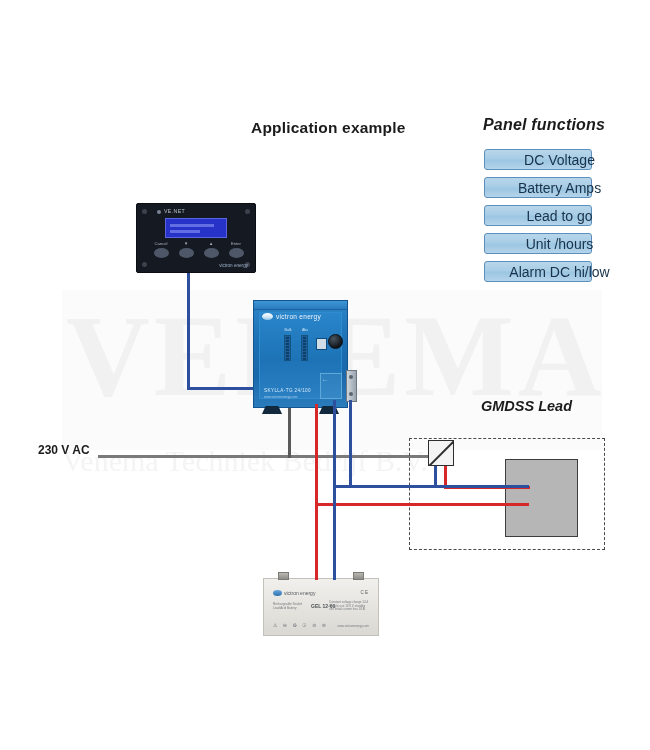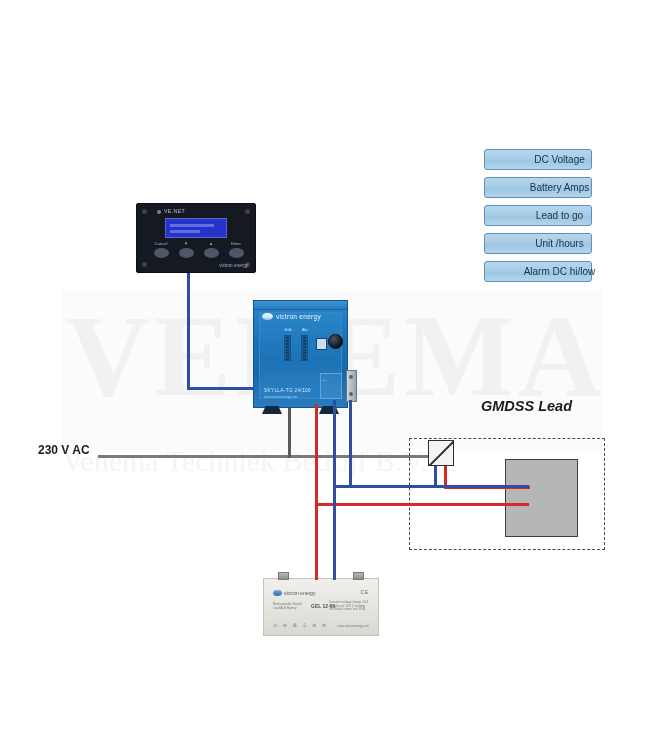--- a/index.html
+++ b/index.html
@@ -100,21 +100,21 @@
     z-index: 20;
   }
   .pf-btn {
     width: 108px;
     height: 21px;
     margin-bottom: 7px;
     border: 1px solid #5b8fbe;
     border-radius: 3px;
     background: linear-gradient(to bottom, #b8d6ea 0%, #a8cde6 45%, #9cc6e2 55%, #b4d4ea 100%);
     color: #18324a;
-    font-size: 10px;
+    font-size: 14px;
     display: flex;
     align-items: center;
     justify-content: center;
     box-sizing: border-box;
     white-space: nowrap;
     padding-left: 43px;
   }
 
   
   #venet-panel {
@@ -519,20 +519,22 @@
 </style>
 </head>
 <body>
 
 <div id="canvas">
 
   <div class="wm-band"></div>
   <div class="wm-big">VENEMA</div>
   <div class="wm-sub">Venema Techniek Bedrijf B.V.</div>
 
+  <div class="heading" id="title-app">Application example</div>
+  <div class="heading" id="title-panel">Panel functions</div>
   <div class="heading" id="title-gmdss">GMDSS Lead</div>
 
   <div id="panel-functions">
     <div class="pf-btn">DC Voltage</div>
     <div class="pf-btn">Battery Amps</div>
     <div class="pf-btn">Lead to go</div>
     <div class="pf-btn">Unit /hours</div>
     <div class="pf-btn">Alarm DC hi/low</div>
   </div>
 

